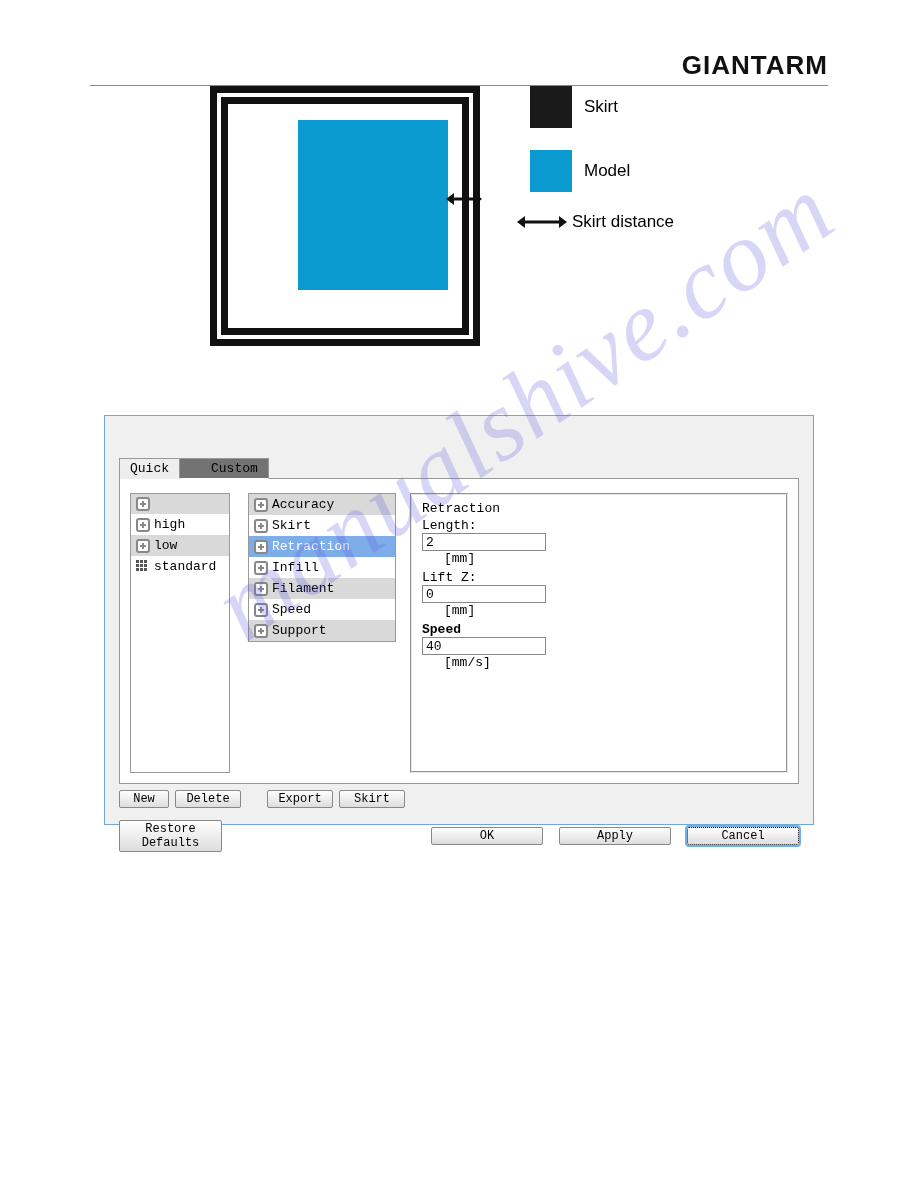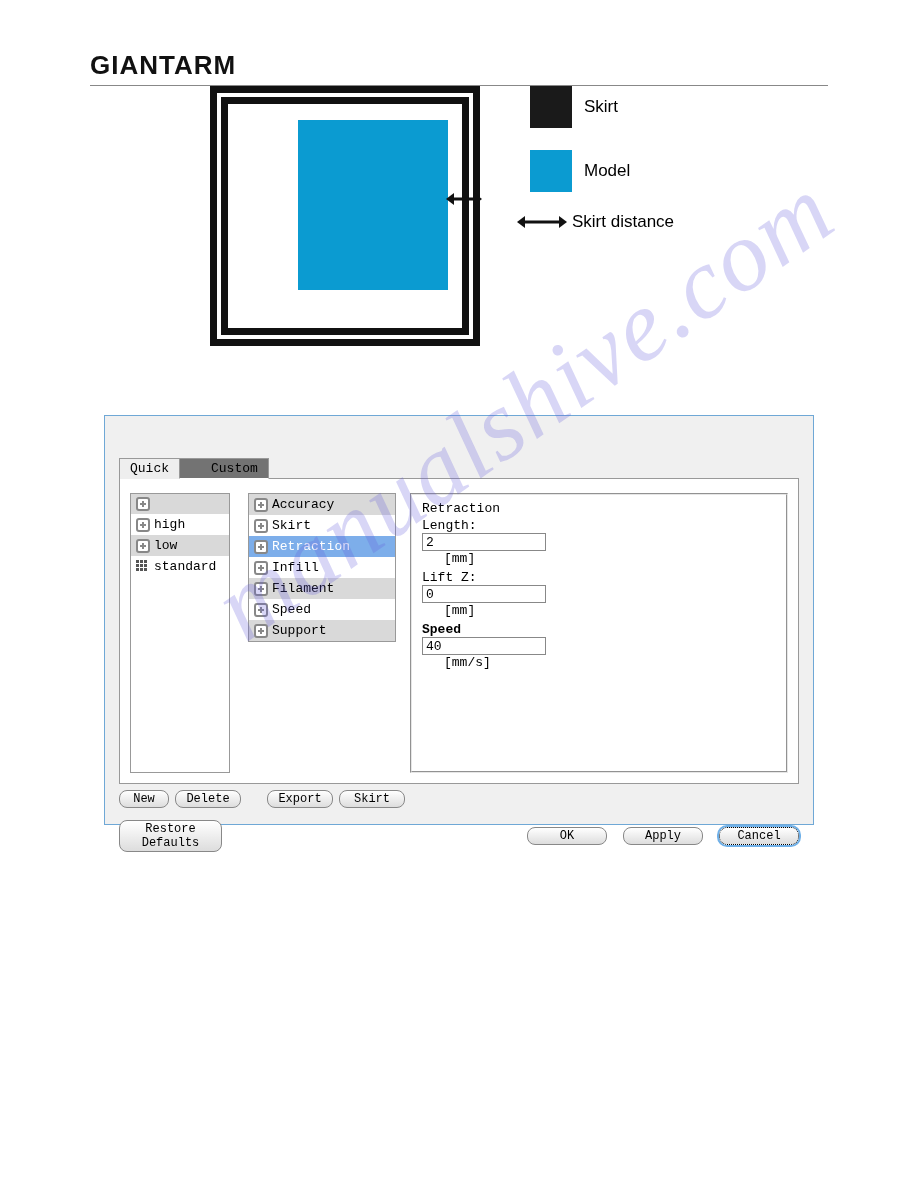--- a/index.html
+++ b/index.html
@@ -24,21 +24,21 @@
       font-style: italic;
       letter-spacing: 2px;
     }
     .header {
       position: absolute;
       top: 50px;
       left: 90px;
       right: 90px;
       border-bottom: 1px solid #888;
       padding-bottom: 4px;
-      text-align: left;
+      text-align: right;
     }
     .brand {
       font-family: Impact, "Arial Black", sans-serif;
       font-weight: 900;
       font-size: 26px;
       letter-spacing: 1px;
       color: #111;
     }
     .diagram-area {
       position: absolute;
@@ -226,28 +226,28 @@
     .grid-icon span { background: #555; }
     .btn-row {
       display: flex;
       gap: 6px;
       margin-top: 6px;
       font-family: "Courier New", monospace;
     }
     .btn {
       background: linear-gradient(#fff, #ddd);
       border: 1px solid #888;
-      border-radius: 8px;
+      border-radius: 2px;
       font-size: 12px;
       font-family: inherit;
       padding: 1px 0;
       cursor: pointer;
       text-align: center;
     }
-    .btn.wide { width: 80px; }
+    .btn.wide { width: 112px; }
     .btn.med { width: 66px; }
     .btn.sm { width: 50px; }
     .detail-panel {
       flex: 1;
       margin-left: 14px;
       border: 2px groove #e6e6e6;
       padding: 6px 10px;
       font-family: "Courier New", monospace;
       font-size: 13px;
     }

